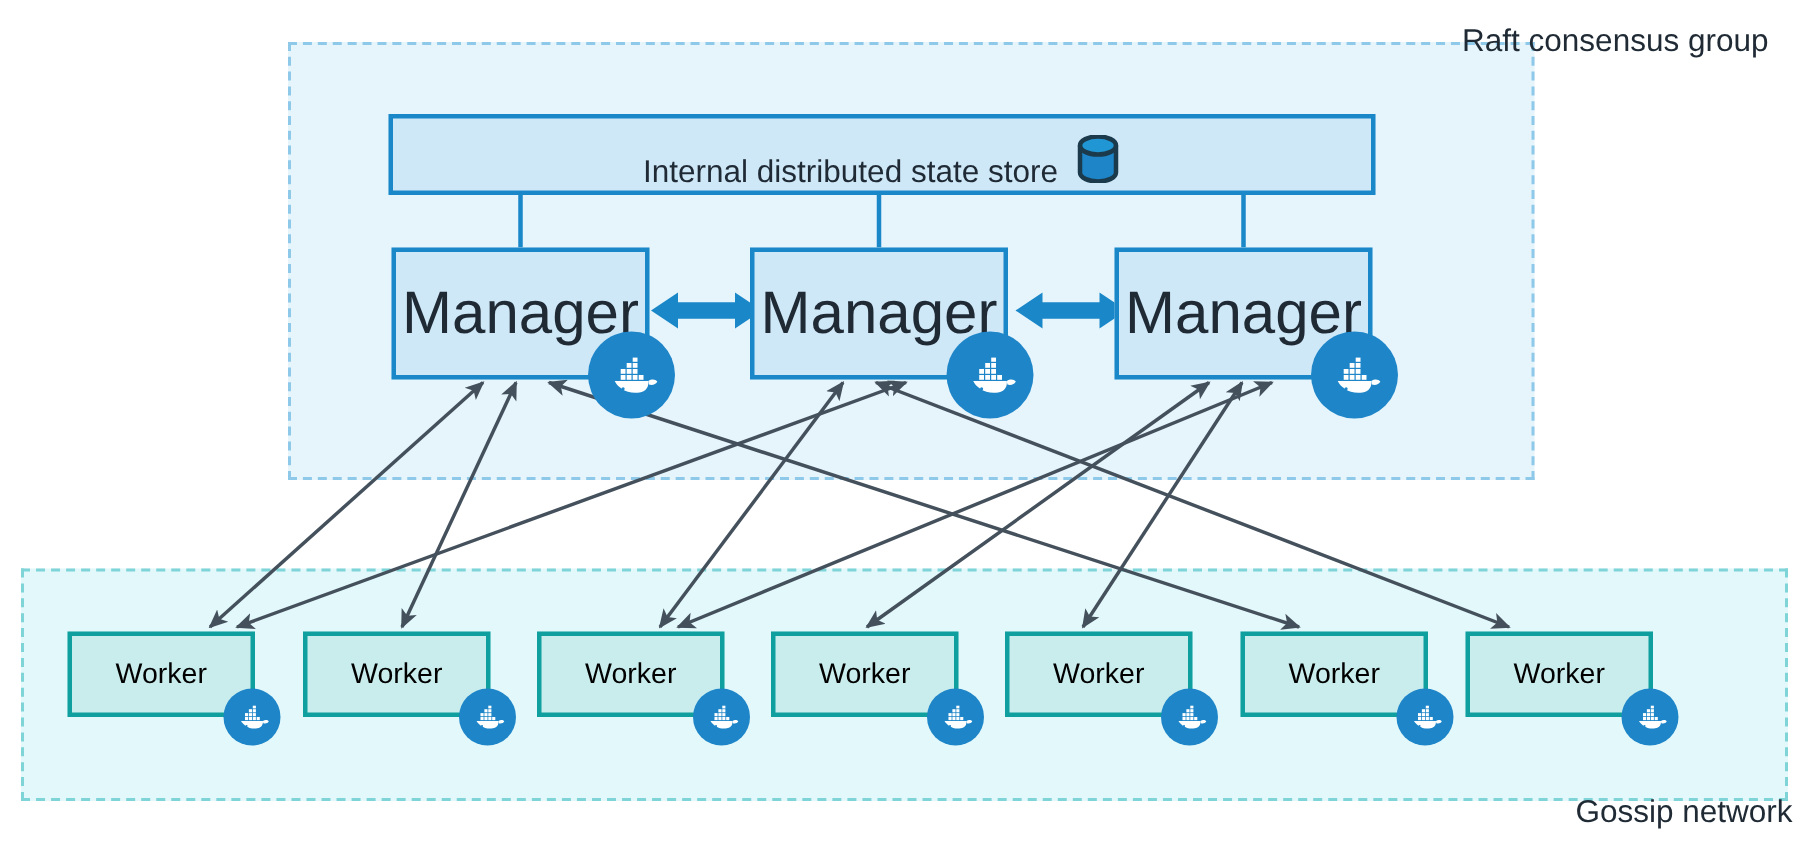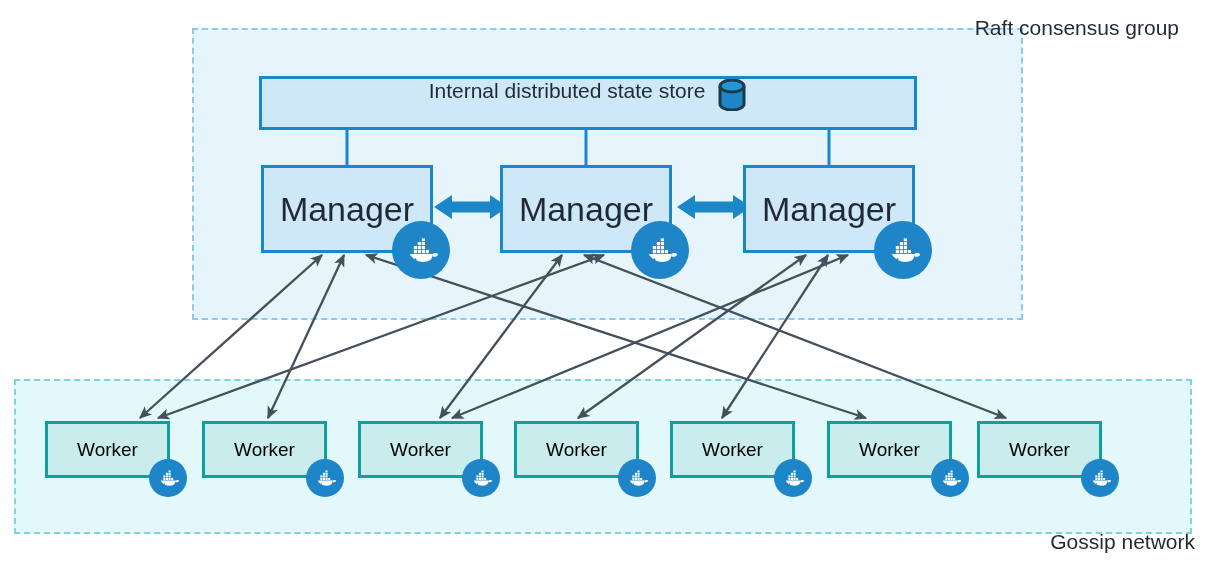--- a/index.html
+++ b/index.html
@@ -67,21 +67,21 @@
   #state-store {
     position: absolute;
     left: 259px;
     top: 76px;
     width: 658px;
     height: 54px;
     box-sizing: border-box;
     background: #cfe8f8;
     border: 3px solid #1a87c8;
     display: flex;
-    align-items: flex-start;
+    align-items: flex-end;
     justify-content: center;
     gap: 12px;
   }
   #state-store .label {
     color: #1f2a35;
     font-size: 21px;
     white-space: nowrap;
   }
 
   
@@ -92,21 +92,21 @@
     height: 88px;
     box-sizing: border-box;
     background: #cfe8f8;
     border: 3px solid #1a87c8;
     display: flex;
     align-items: center;
     justify-content: center;
   }
   .manager .label {
     color: #1f2a35;
-    font-size: 34px;
+    font-size: 40px;
     white-space: nowrap;
   }
   #manager-0 { left: 261px; }
   #manager-1 { left: 500px; }
   #manager-2 { left: 743px; }
 
   
   .worker {
     position: absolute;
     top: 421px;

